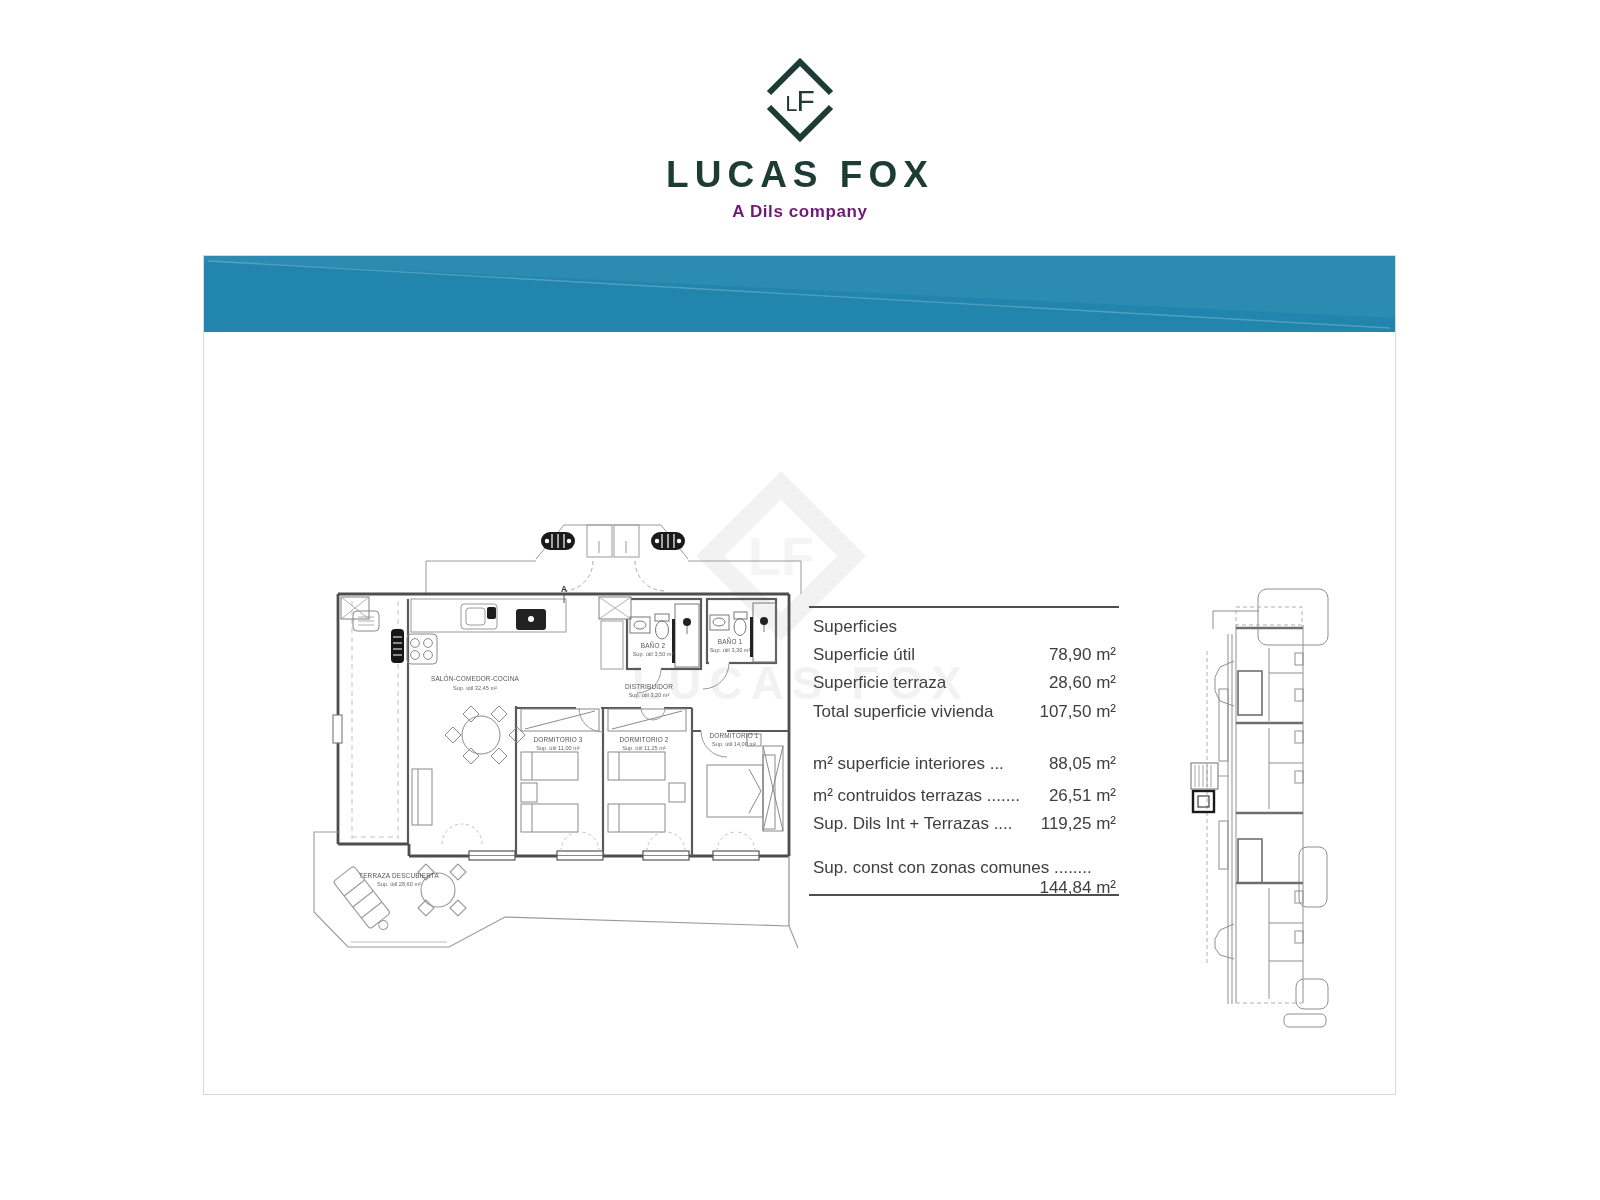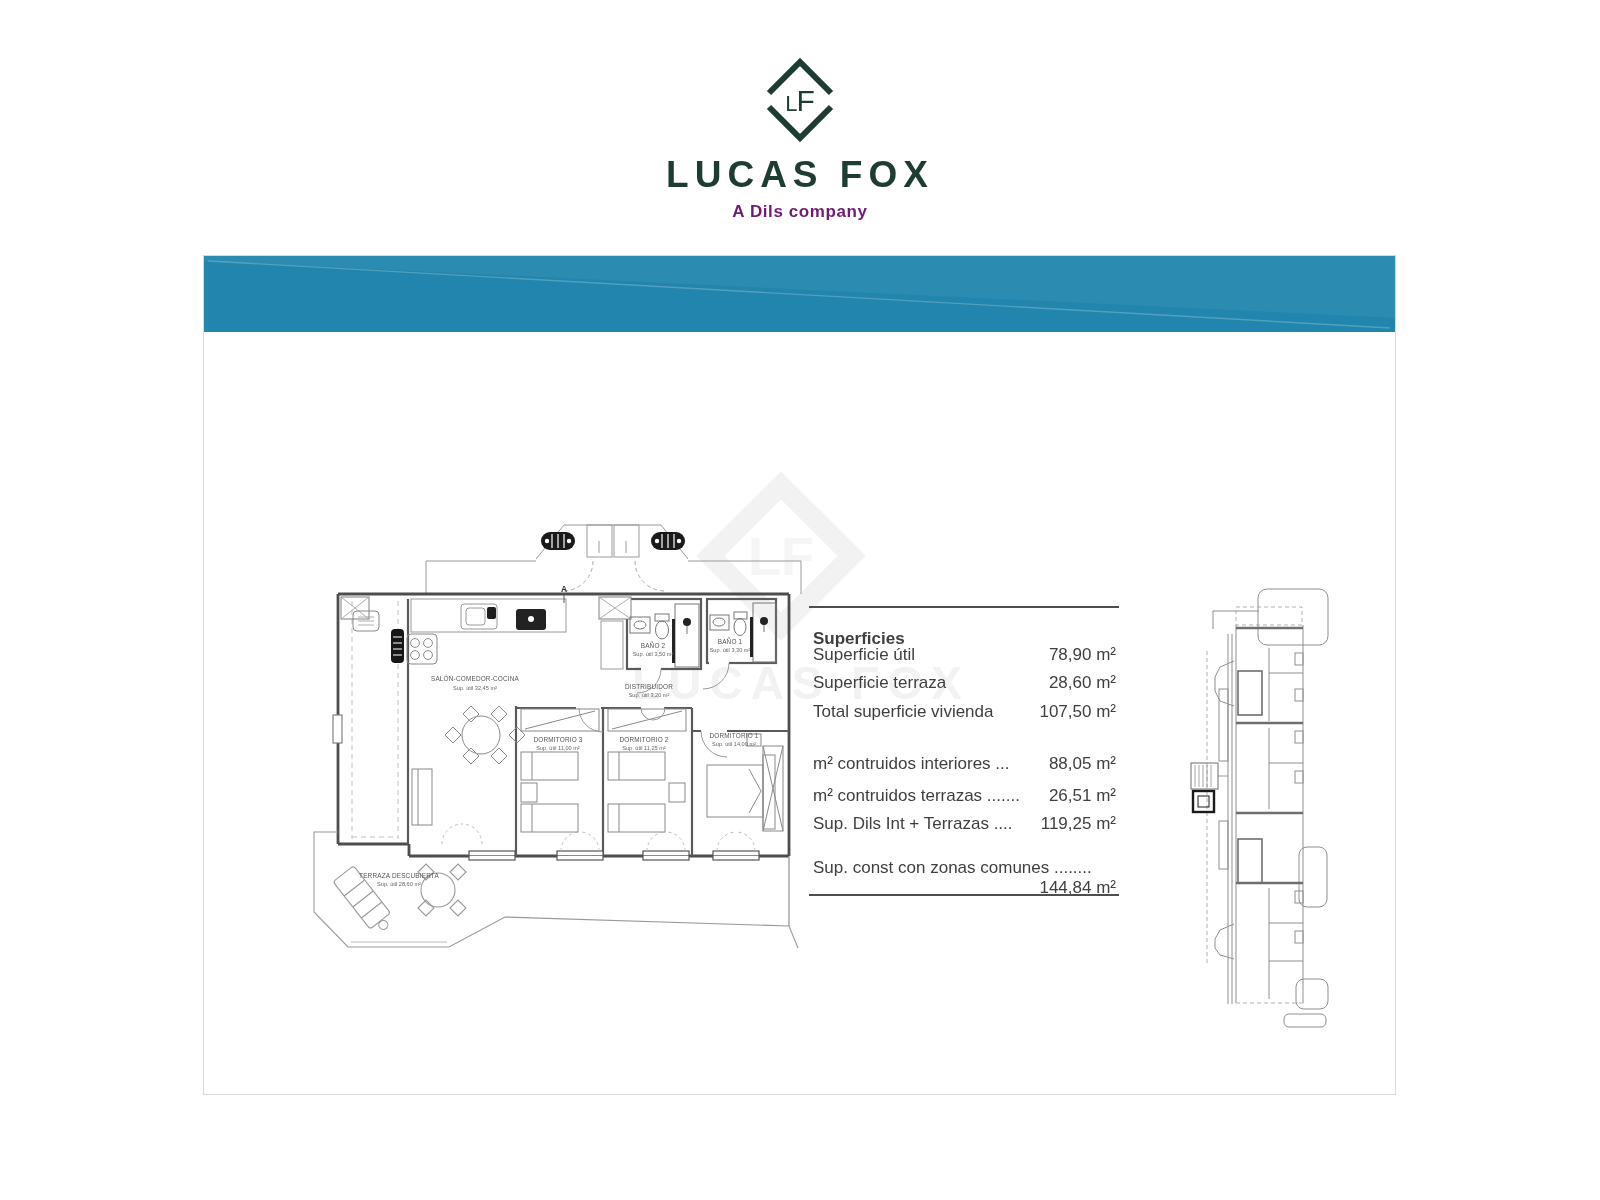--- a/index.html
+++ b/index.html
@@ -38,21 +38,21 @@
   svg text { font-family:"Liberation Sans", sans-serif; }
   .lbl  { fill:#555; font-size:6.4px; text-anchor:middle; letter-spacing:0.2px; }
   .lbl2 { fill:#666; font-size:5.6px; text-anchor:middle; }
   .mark { fill:#333; font-size:8.5px; text-anchor:middle; font-weight:bold; }
 
   
   .sup-table { position:absolute; left:605px; top:341px; width:310px; height:312px;
                z-index:2; color:#3f3f3f; font-size:17px; }
   .rule { position:absolute; left:0; width:310px; height:2px; background:#4e4e4e; }
   .rule-top { top:9px; } .rule-bottom { top:297px; }
-  .t-title { position:absolute; top:32px; left:4px; line-height:20px; font-size:17px;font-weight:bold; }
+  .t-title { position:absolute; top:20px; left:4px; line-height:20px; font-size:17px; }
   .trow { position:absolute; left:4px; width:303px; line-height:20px; }
   .tlabel { float:left; }
   .tvalue { float:right; }
 </style>
 </head>
 <body>
 
 <div class="page">
 
   <div class="brand">
@@ -289,21 +289,21 @@
       <div class="trow" style="top:76px">
         <span class="tlabel">Superficie terraza</span>
         <span class="tvalue">28,60 m²</span>
       </div>
       <div class="trow" style="top:105px">
         <span class="tlabel">Total superficie vivienda</span>
         <span class="tvalue">107,50 m²</span>
       </div>
 
       <div class="trow" style="top:157px">
-        <span class="tlabel">m² contruidos interiores ...</span>
+        <span class="tlabel">m² superficie interiores ...</span>
         <span class="tvalue">88,05 m²</span>
       </div>
       <div class="trow" style="top:189px">
         <span class="tlabel">m² contruidos terrazas .......</span>
         <span class="tvalue">26,51 m²</span>
       </div>
       <div class="trow" style="top:217px">
         <span class="tlabel">Sup. Dils Int + Terrazas ....</span>
         <span class="tvalue">119,25 m²</span>
       </div>

